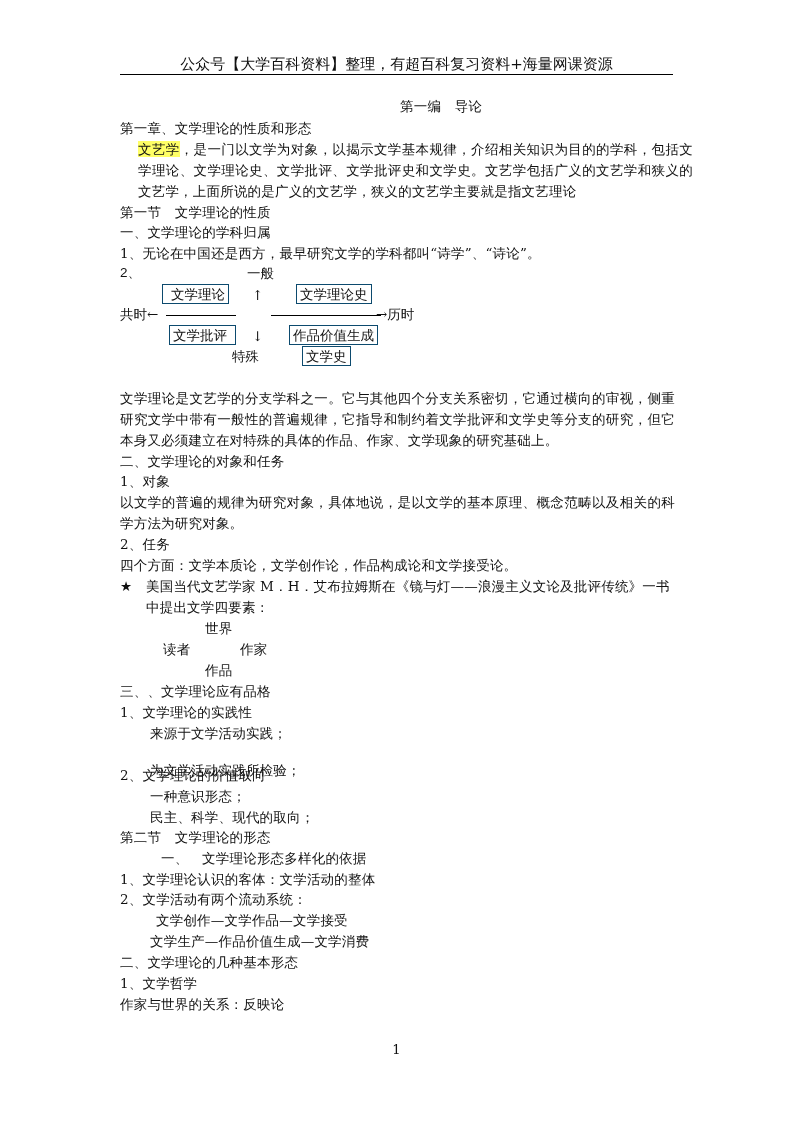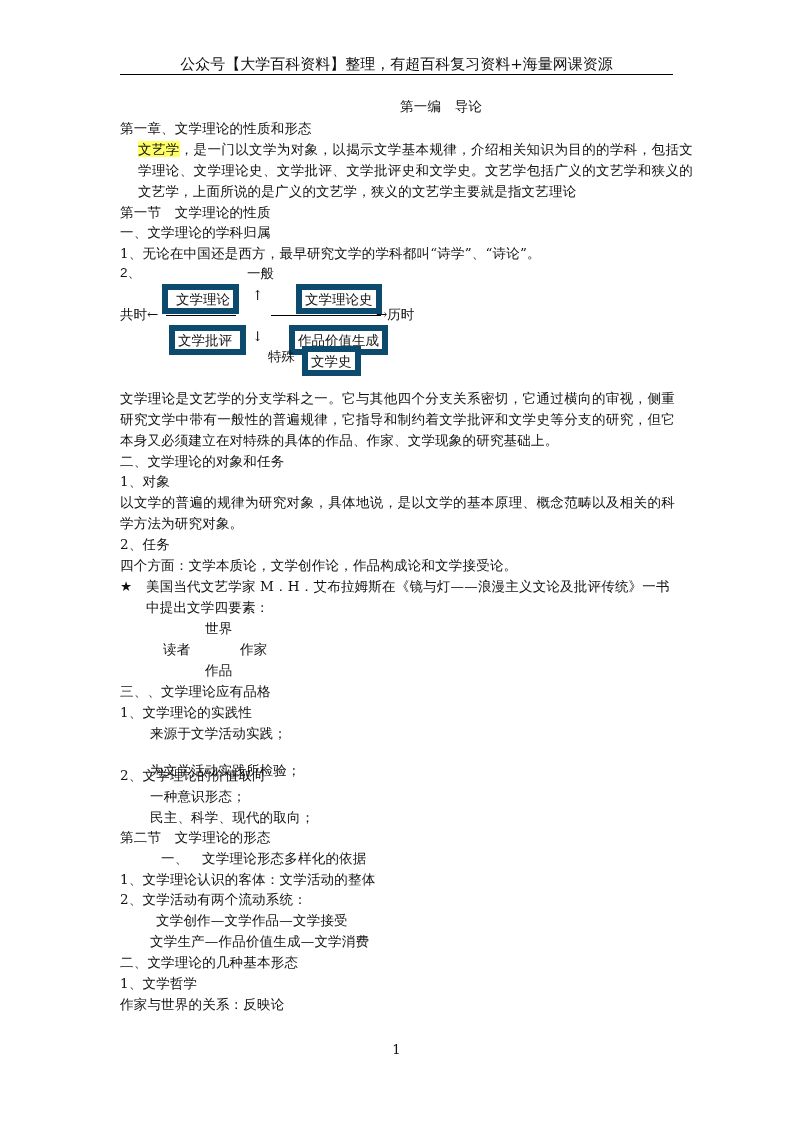--- a/index.html
+++ b/index.html
@@ -21,21 +21,21 @@
     white-space: nowrap; letter-spacing: 0.2px;
   }
   .para {
     position: absolute; left: 120px; width: 555px; font-size: 13.5px;
     line-height: 21px; text-align: justify; letter-spacing: 0.2px;
   }
   .bold { font-weight: normal; font-family: "DejaVu Sans", "Liberation Sans", sans-serif; }
   .hl { background: #ffff66; }
   .sans { font-family: "Liberation Sans", "DejaVu Sans", sans-serif; }
   .box {
-    position: absolute; border: 6px solid #0c4a6e; font-size: 13.5px;
+    position: absolute; border: 1px solid #0c4a6e; font-size: 13.5px;
     line-height: 18px; padding: 0 3px; white-space: nowrap; background: #fff; text-align: right;
   }
   .abs { position: absolute; font-size: 13.5px; line-height: 18px; white-space: nowrap; }
   .hline { position: absolute; border-top: 1px solid #000; height: 0; }
   .page-num {
     position: absolute; left: 0; width: 793px; top: 1042px; text-align: center;
     font-size: 13px;
   }
 </style>
 </head>
@@ -66,21 +66,21 @@
 
   <div class="abs" style="left:120px; top:305px;">共时←</div>
   <div class="hline" style="left:166px; top:315px; width:70px;"></div>
   <div class="hline" style="left:271px; top:315px; width:110px;"></div>
   <div class="abs" style="left:376px; top:305px;">→历时</div>
 
   <div class="box" style="left:169px; top:325px; padding-right:8px;">文学批评</div>
   <div class="abs" style="left:252px; top:327px;">↓</div>
   <div class="box" style="left:289px; top:325px;">作品价值生成</div>
 
-  <div class="abs" style="left:232px; top:347px;margin-left:36px;">特殊</div>
+  <div class="abs" style="left:232px; top:347px;">特殊</div>
   <div class="box" style="left:302px; top:346px;">文学史</div>
 </div>
 
 <div class="para" style="top:388px;">文学理论是文艺学的分支学科之一。它与其他四个分支关系密切，它通过横向的审视，侧重研究文学中带有一般性的普遍规律，它指导和制约着文学批评和文学史等分支的研究，但它本身又必须建立在对特殊的具体的作品、作家、文学现象的研究基础上。</div>
 
 <div class="line" style="top:451px;">二、文学理论的对象和任务</div>
 <div class="line" style="top:471px;">1、对象</div>
 <div class="para" style="top:492px;">以文学的普遍的规律为研究对象，具体地说，是以文学的基本原理、概念范畴以及相关的科学方法为研究对象。</div>
 <div class="line" style="top:534px;">2、任务</div>
 <div class="line" style="top:555px;">四个方面：文学本质论，文学创作论，作品构成论和文学接受论。</div>

